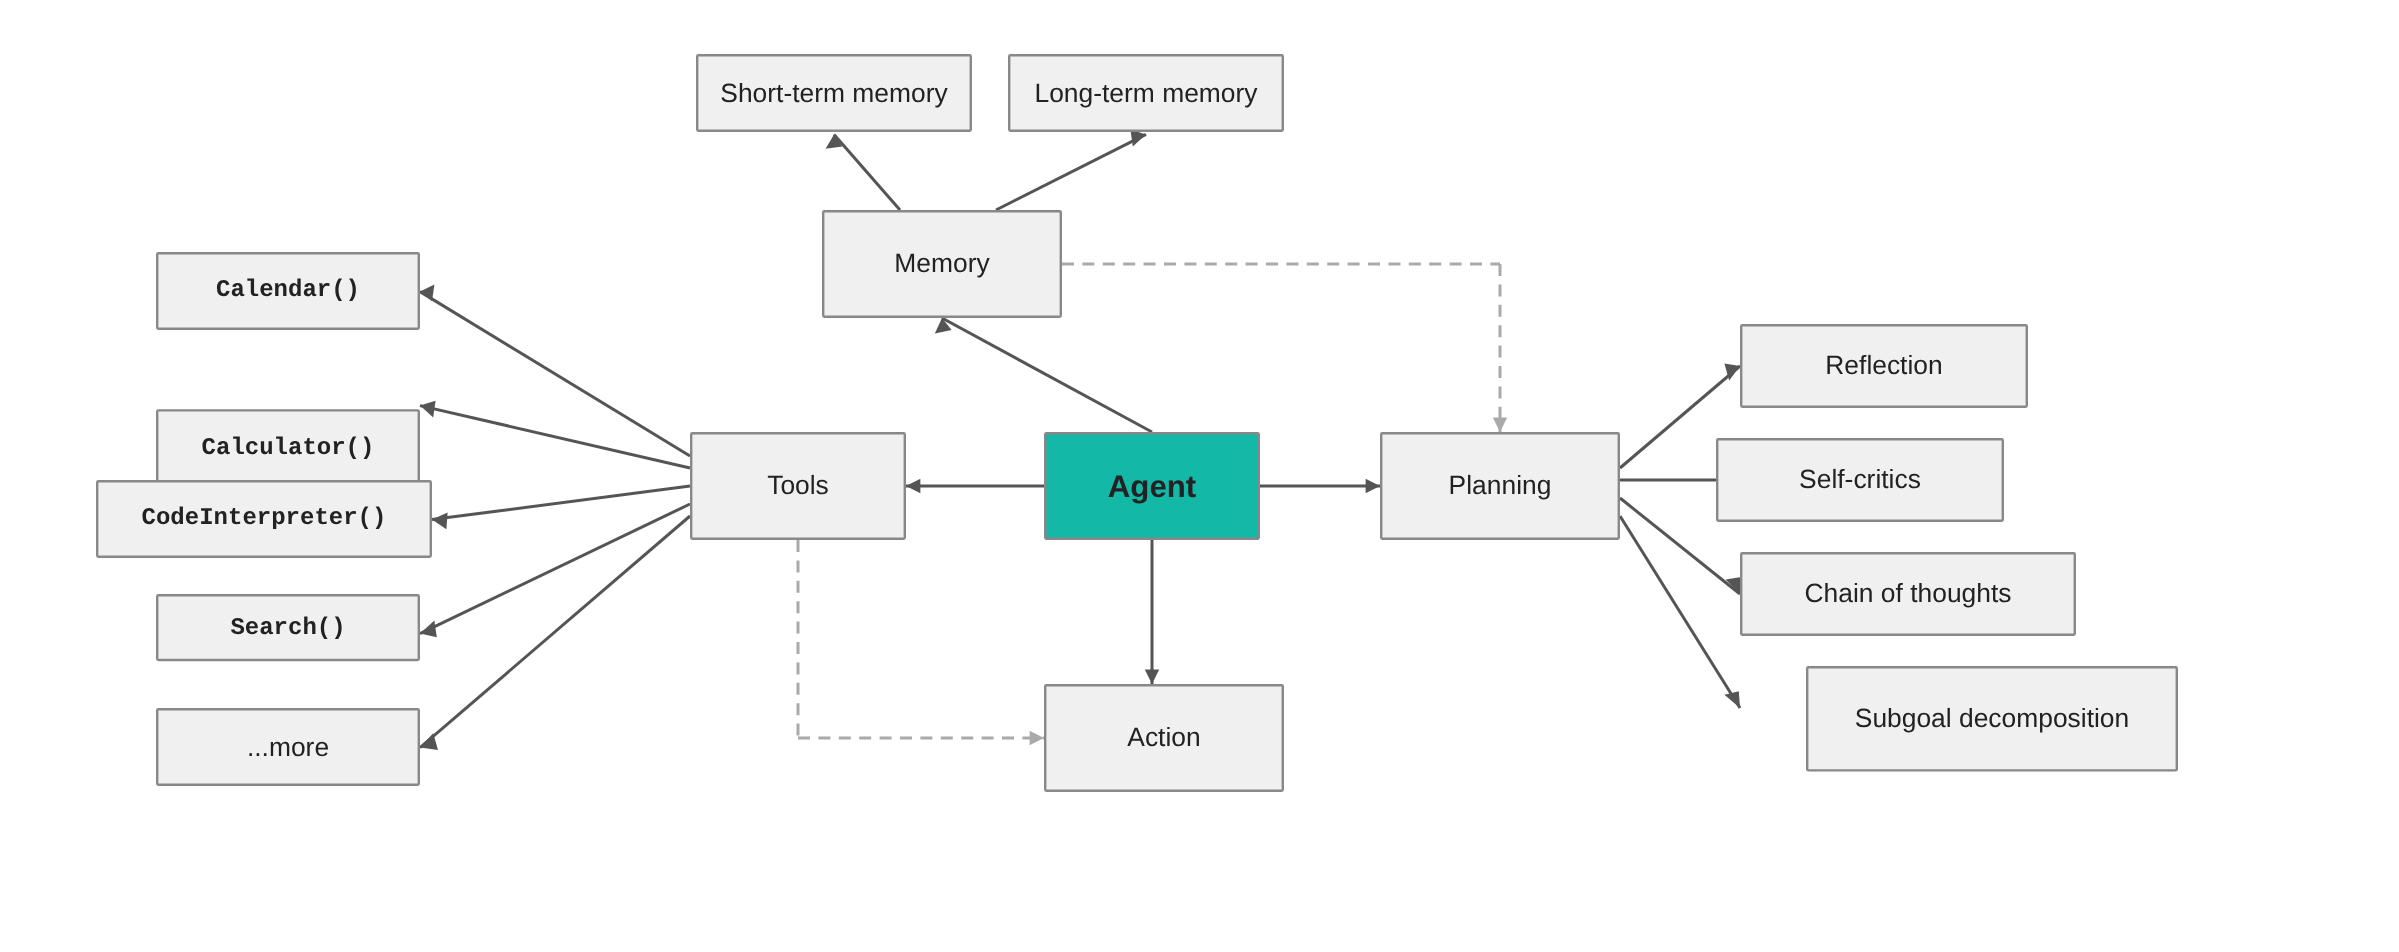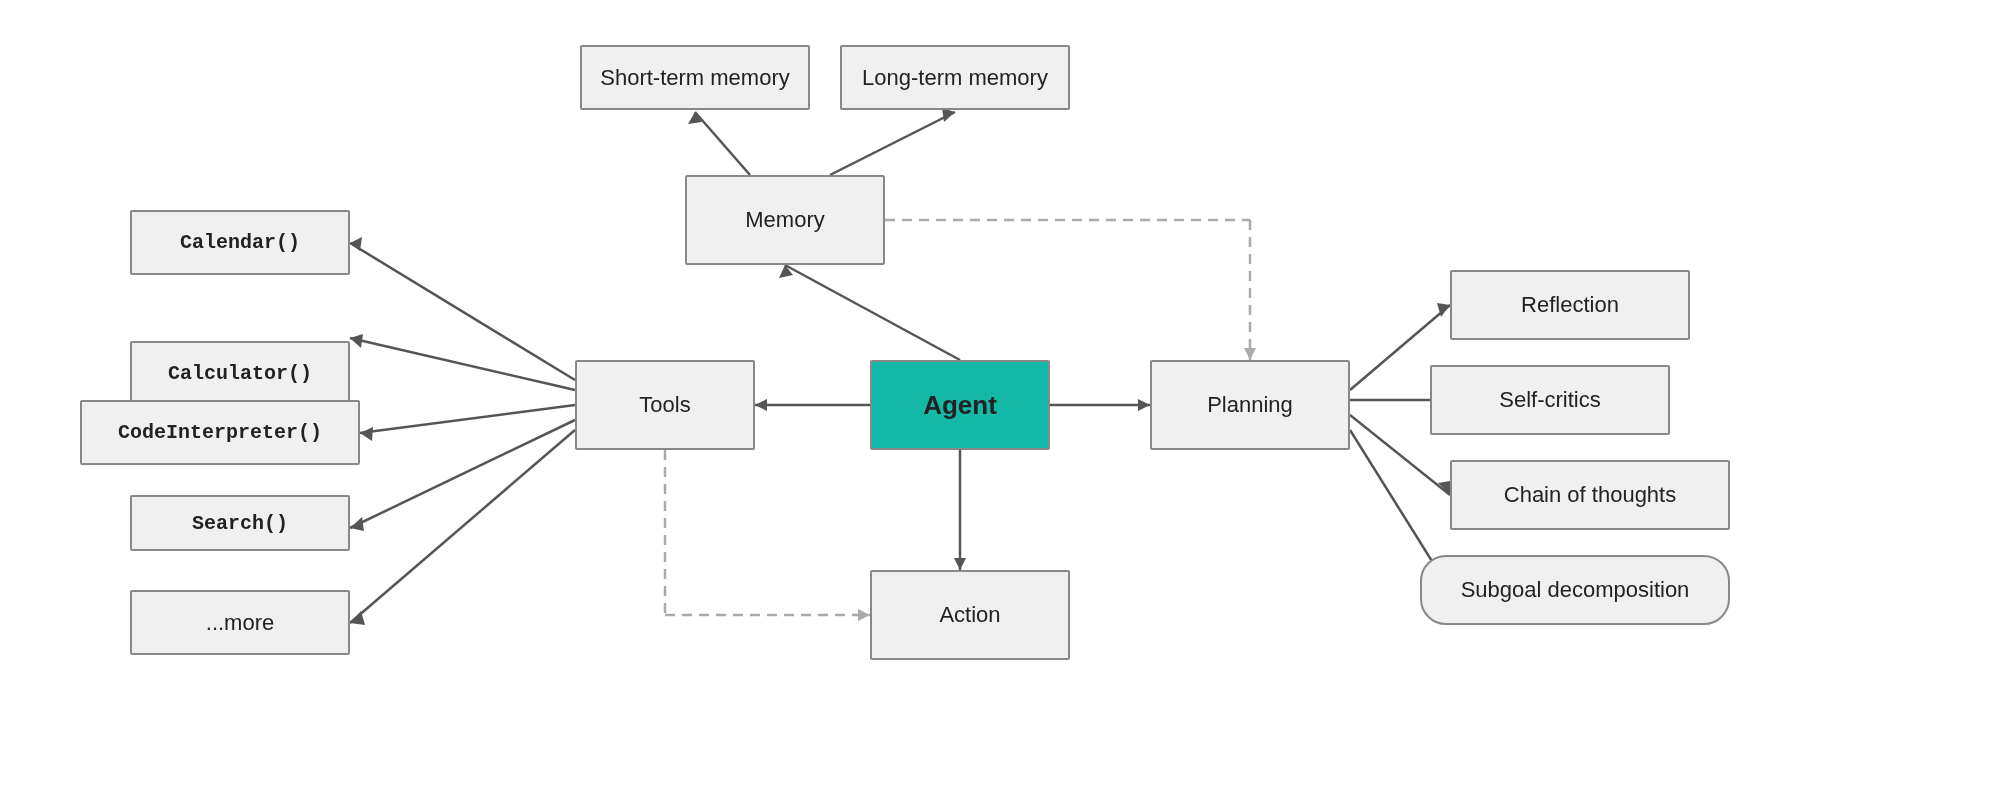--- a/index.html
+++ b/index.html
@@ -161,17 +161,17 @@
   </div>
 
   <div class="box" style="left:1430px; top:365px; width:240px; height:70px;">
     <span>Self-critics</span>
   </div>
 
   <div class="box" style="left:1450px; top:460px; width:280px; height:70px;">
     <span>Chain of thoughts</span>
   </div>
 
-  <div class="box" style="left:1420px; top:555px; width:310px; height:70px;border-radius:26px;">
+  <div class="box" style="left:1505px; top:555px; width:310px; height:88px;">
     <span>Subgoal decomposition</span>
   </div>
 
 </div>
 
 </body></html>

